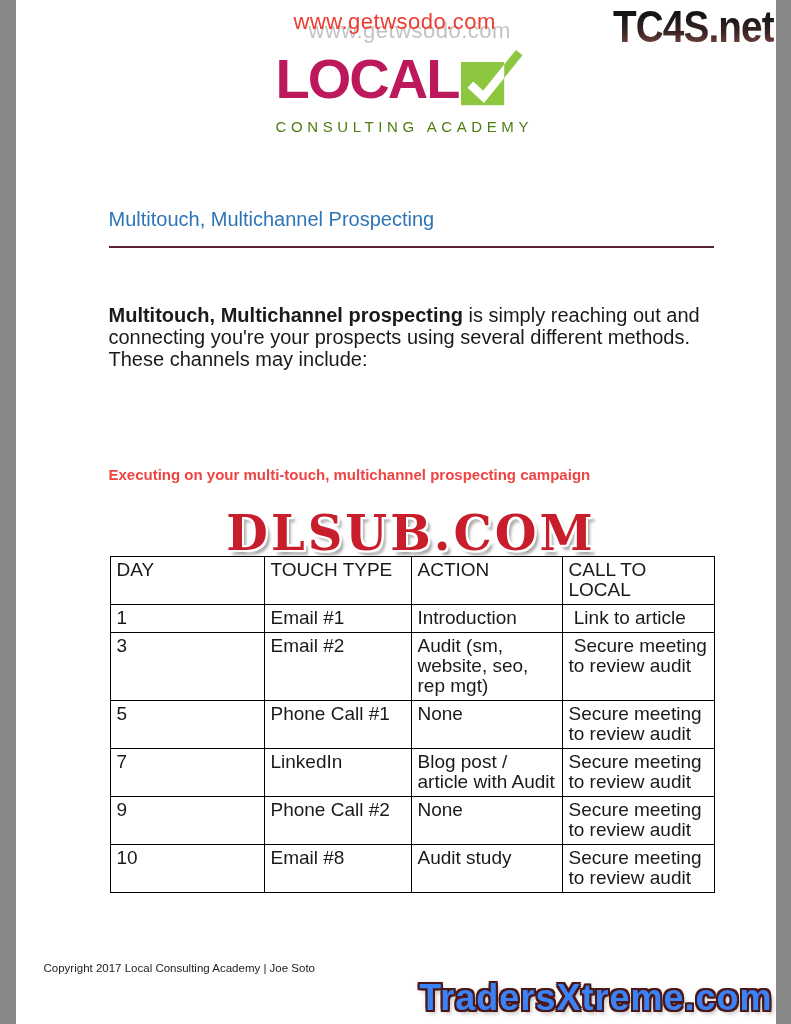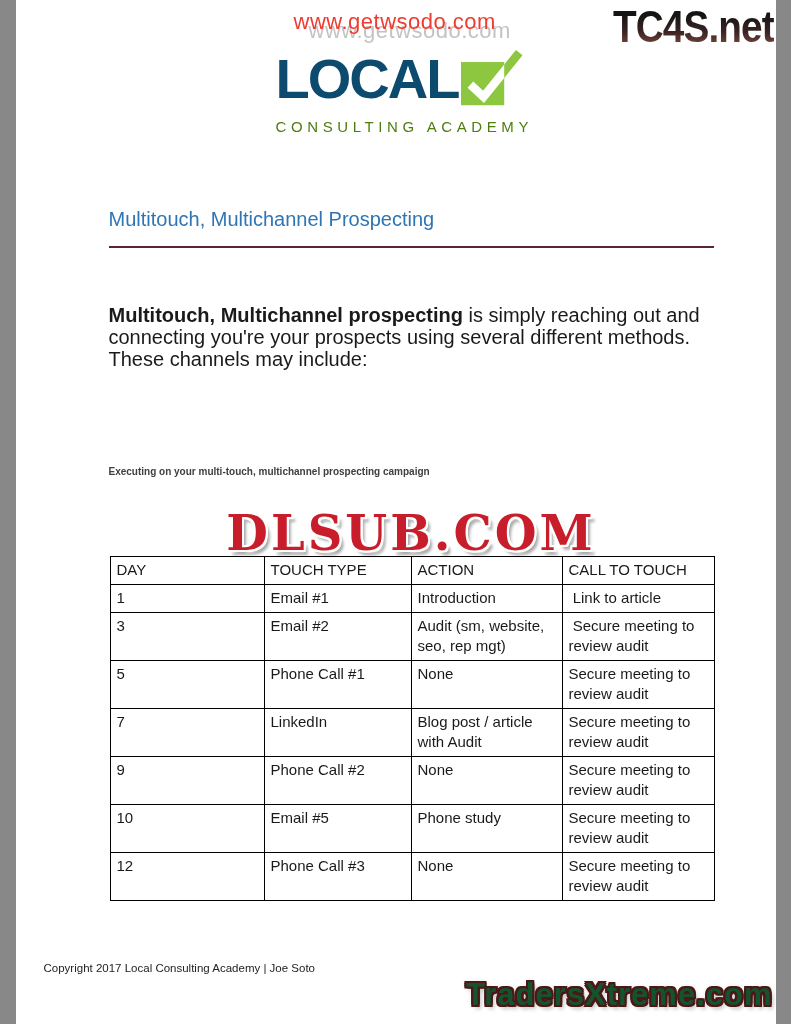--- a/index.html
+++ b/index.html
@@ -32,21 +32,21 @@
     .tc4s{
       background:linear-gradient(180deg,#141414 25%,#3a2523 60%,#96554a 100%);
       -webkit-background-clip:text;background-clip:text;color:transparent;
     }
   }
   
   .logo{position:absolute;left:260px;top:55px;width:250px;}
   .logo-row{display:flex;align-items:flex-start;}
   .logo-word{
     font-size:56px;font-weight:bold;line-height:48px;
-    letter-spacing:-2px;color:#0c4a6e;
+    letter-spacing:-2px;color:#be185d;
   }
   .logo-check{margin-left:3px;margin-top:-6px;}
   .logo-tagline{
     margin-top:7px;font-size:15px;color:#4d7c0f;
     letter-spacing:4.6px;white-space:nowrap;
   }
   
   .doc-title{
     position:absolute;left:93px;top:208px;width:604px;
     font-size:20px;color:#2E75B6;font-weight:normal;margin:0;
@@ -59,21 +59,21 @@
     position:absolute;left:93px;top:284px;width:610px;
     font-size:20px;line-height:22px;white-space:pre-wrap;
   }
   .doc-bullets{
     position:absolute;left:93px;top:336px;width:604px;
     margin:0;padding-left:34px;font-size:15px;
   }
   .doc-bullets li{margin-bottom:8px;padding-left:8px;}
   .doc-subheading{
     position:absolute;left:93px;top:466px;width:604px;
-    font-size:10px;font-weight:bold;color:#404040;
+    font-size:15px;font-weight:bold;color:#ef4444;
   }
   
   .dlsub{
     position:absolute;left:0;top:505px;width:791px;
     text-align:center;
     font-family:"DejaVu Serif", serif;
     font-weight:bold;font-size:48px;letter-spacing:3px;
     color:#c81e2b;
     text-shadow:
       -2px -2px 0 #fff, 2px -2px 0 #fff, -2px 2px 0 #fff, 2px 2px 0 #fff,
@@ -81,38 +81,38 @@
       4px 5px 3px #aaa;
   }
   .doc-example{
     position:absolute;left:93px;top:525px;width:604px;
     font-size:15px;font-style:italic;
   }
   
   .campaign-table{
     position:absolute;left:94px;top:556px;width:604px;
     border-collapse:collapse;table-layout:fixed;
-    font-size:15px;line-height:20px;
+    font-size:19px;line-height:20px;
   }
   .campaign-table th,.campaign-table td{
     border:1px solid #000;
     font-weight:normal;text-align:left;vertical-align:top;
     padding:3px 6px 4px 6px;
     white-space:pre-wrap;
   }
   .campaign-table thead th{height:20px;}
   
   .doc-footer{
     position:absolute;left:0;top:962px;width:791px;
     text-align:left;font-size:11.5px;color:#222;padding-left:28px;
   }
   .traders{
     position:absolute;right:3px;top:977px;
-    font-size:31px;font-weight:bold;letter-spacing:1px;
-    color:#14532d;
+    font-size:36px;font-weight:bold;letter-spacing:1px;
+    color:#3b82f6;
     text-shadow:
       -2px -2px 0 #4c1717, 2px -2px 0 #4c1717, -2px 2px 0 #4c1717, 2px 2px 0 #4c1717,
       0 -2px 0 #4c1717, 0 2px 0 #4c1717, -2px 0 0 #4c1717, 2px 0 0 #4c1717,
       0 0 6px #cfcfcf, 3px 4px 4px #bbb;
   }
 </style>
 </head>
 <body>
 
 <div class="page">
@@ -156,21 +156,21 @@
         <col style="width:154px">
         <col style="width:147px">
         <col style="width:151px">
         <col style="width:152px">
       </colgroup>
     <thead>
       <tr>
         <th>DAY</th>
         <th>TOUCH TYPE</th>
         <th>ACTION</th>
-        <th>CALL TO TOUCH</th>
+        <th>CALL TO LOCAL</th>
       </tr>
     </thead>
     <tbody>
       <tr>
         <td>1</td>
         <td>Email #1</td>
         <td>Introduction</td>
         <td> Link to article</td>
       </tr>
       <tr>
@@ -192,28 +192,22 @@
         <td>Secure meeting to review audit</td>
       </tr>
       <tr>
         <td>9</td>
         <td>Phone Call #2</td>
         <td>None</td>
         <td>Secure meeting to review audit</td>
       </tr>
       <tr>
         <td>10</td>
-        <td>Email #5</td>
-        <td>Phone study</td>
-        <td>Secure meeting to review audit</td>
-      </tr>
-      <tr>
-        <td>12</td>
-        <td>Phone Call #3</td>
-        <td>None</td>
+        <td>Email #8</td>
+        <td>Audit study</td>
         <td>Secure meeting to review audit</td>
       </tr>
     </tbody>
   </table>
 
   <div class="doc-footer">Copyright 2017 Local Consulting Academy | Joe Soto</div>
   <div class="traders">TradersXtreme.com</div>
 
 </div>
 

